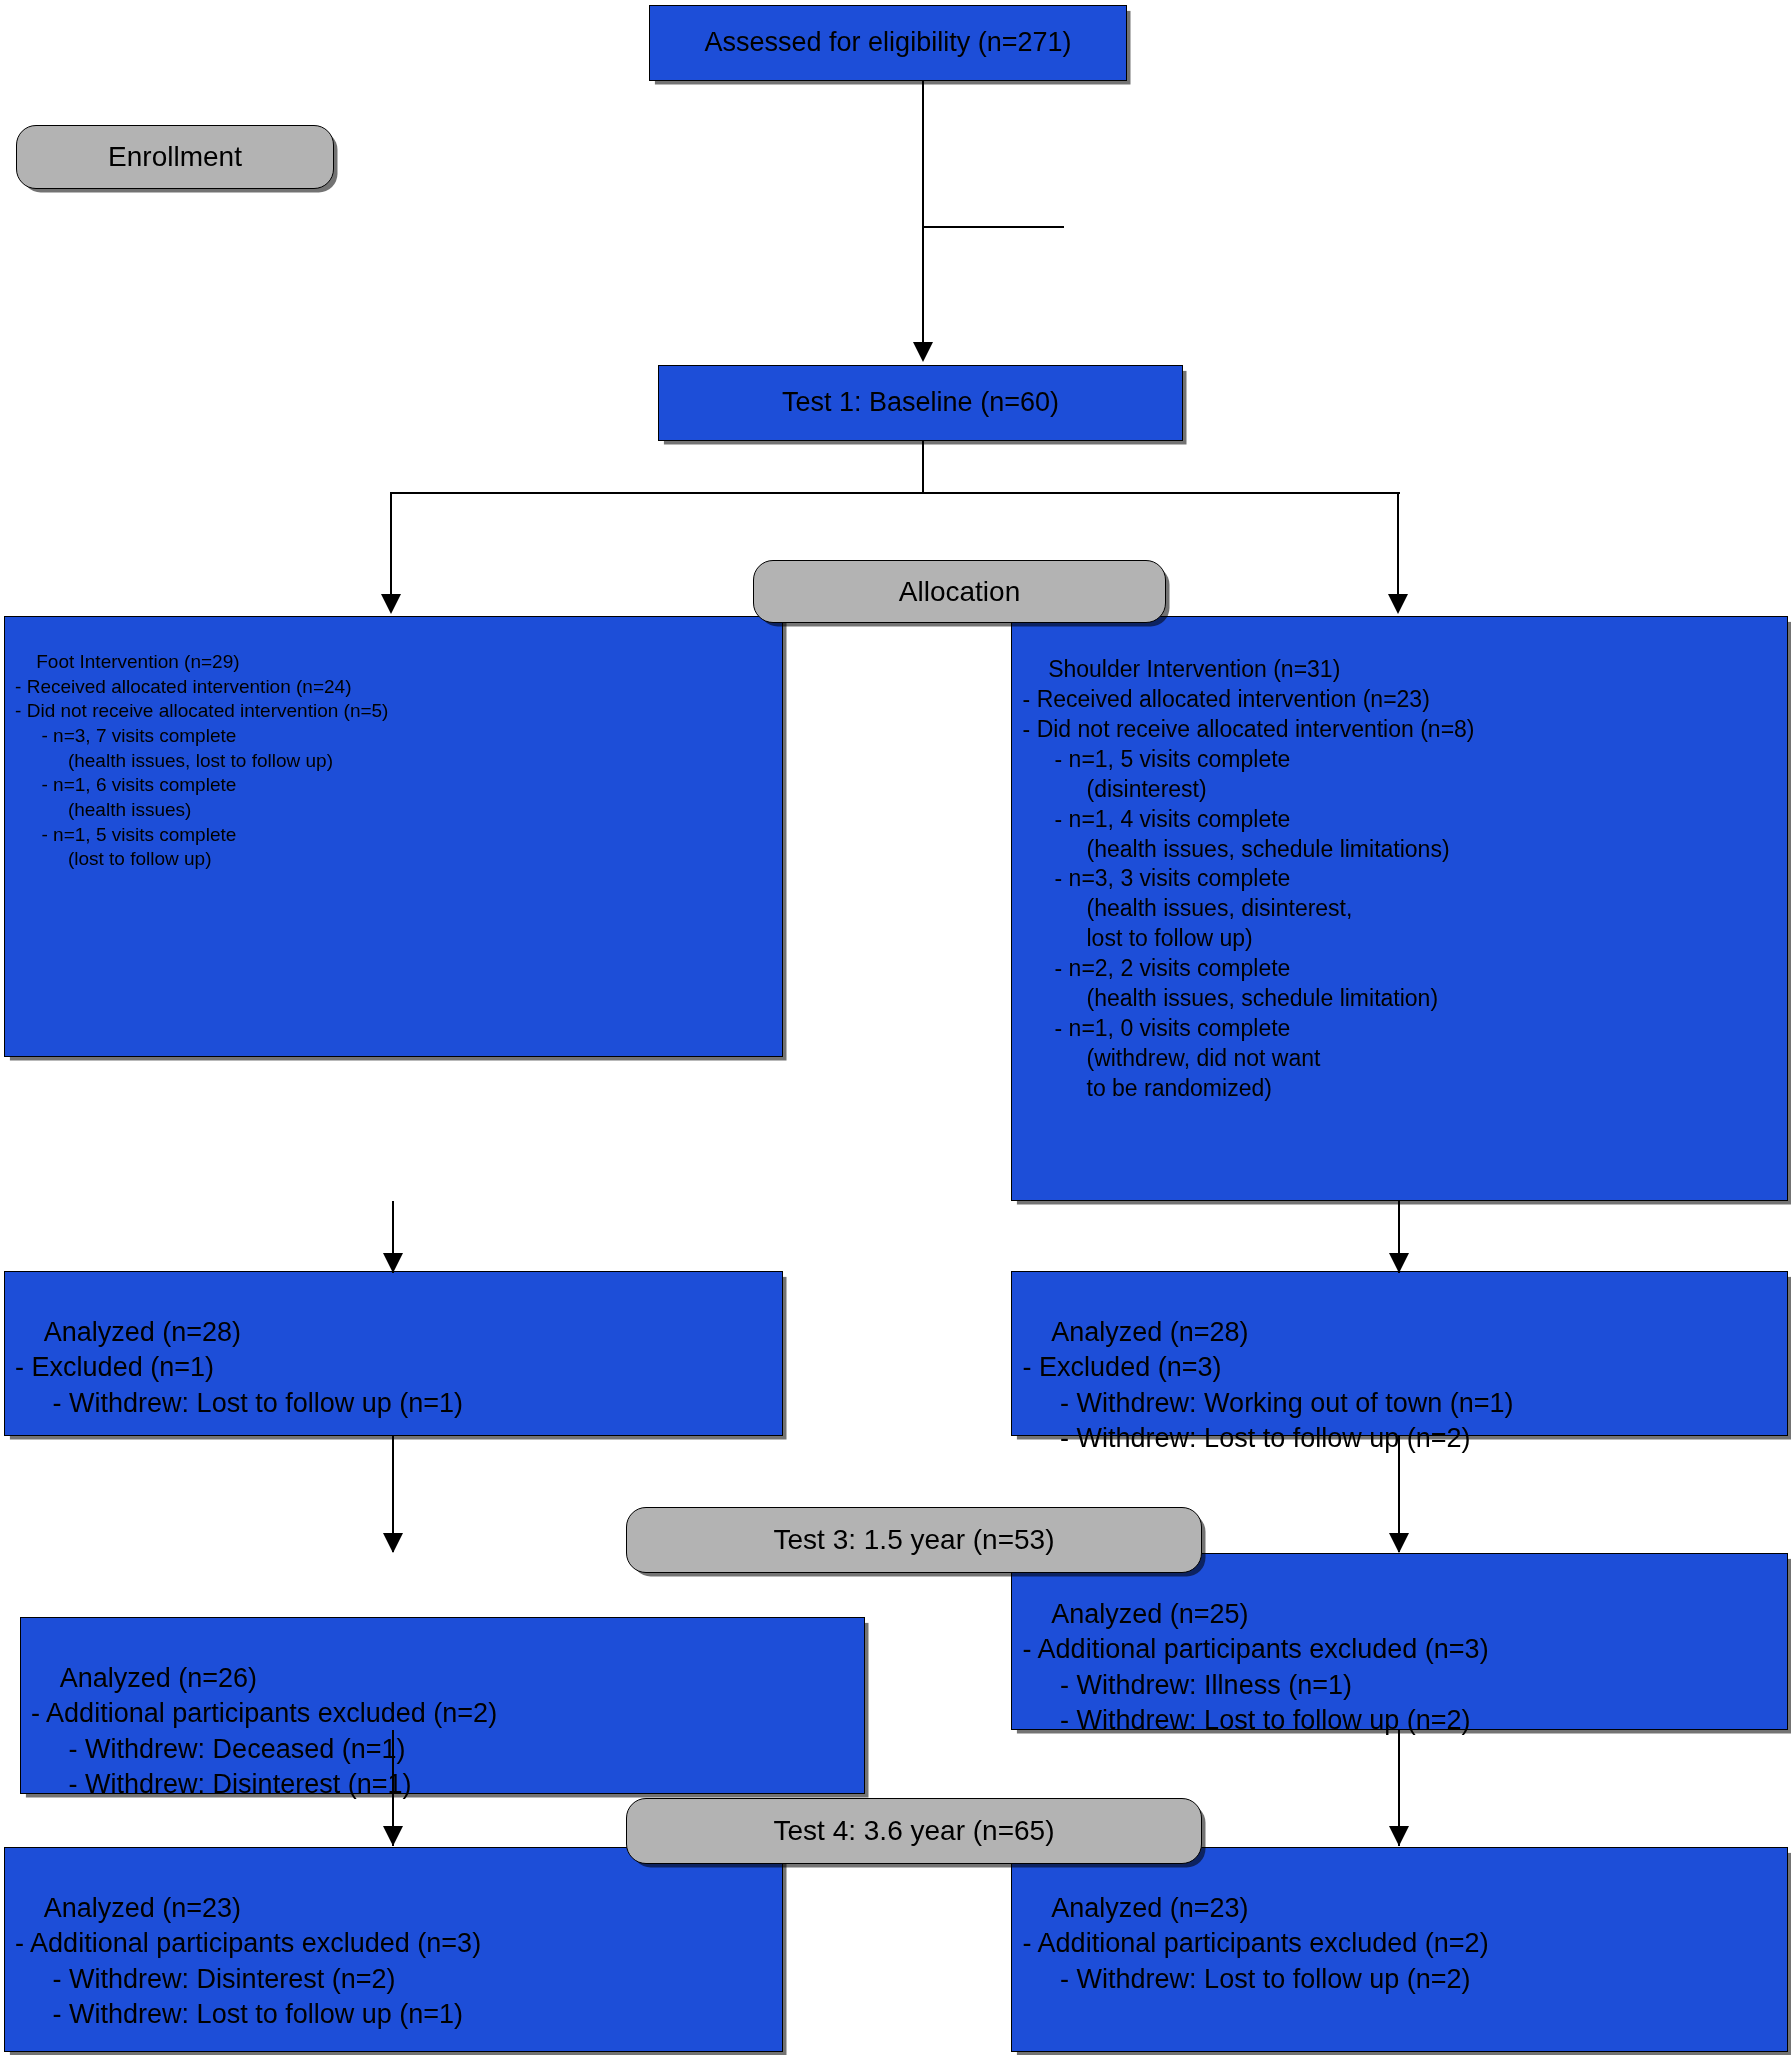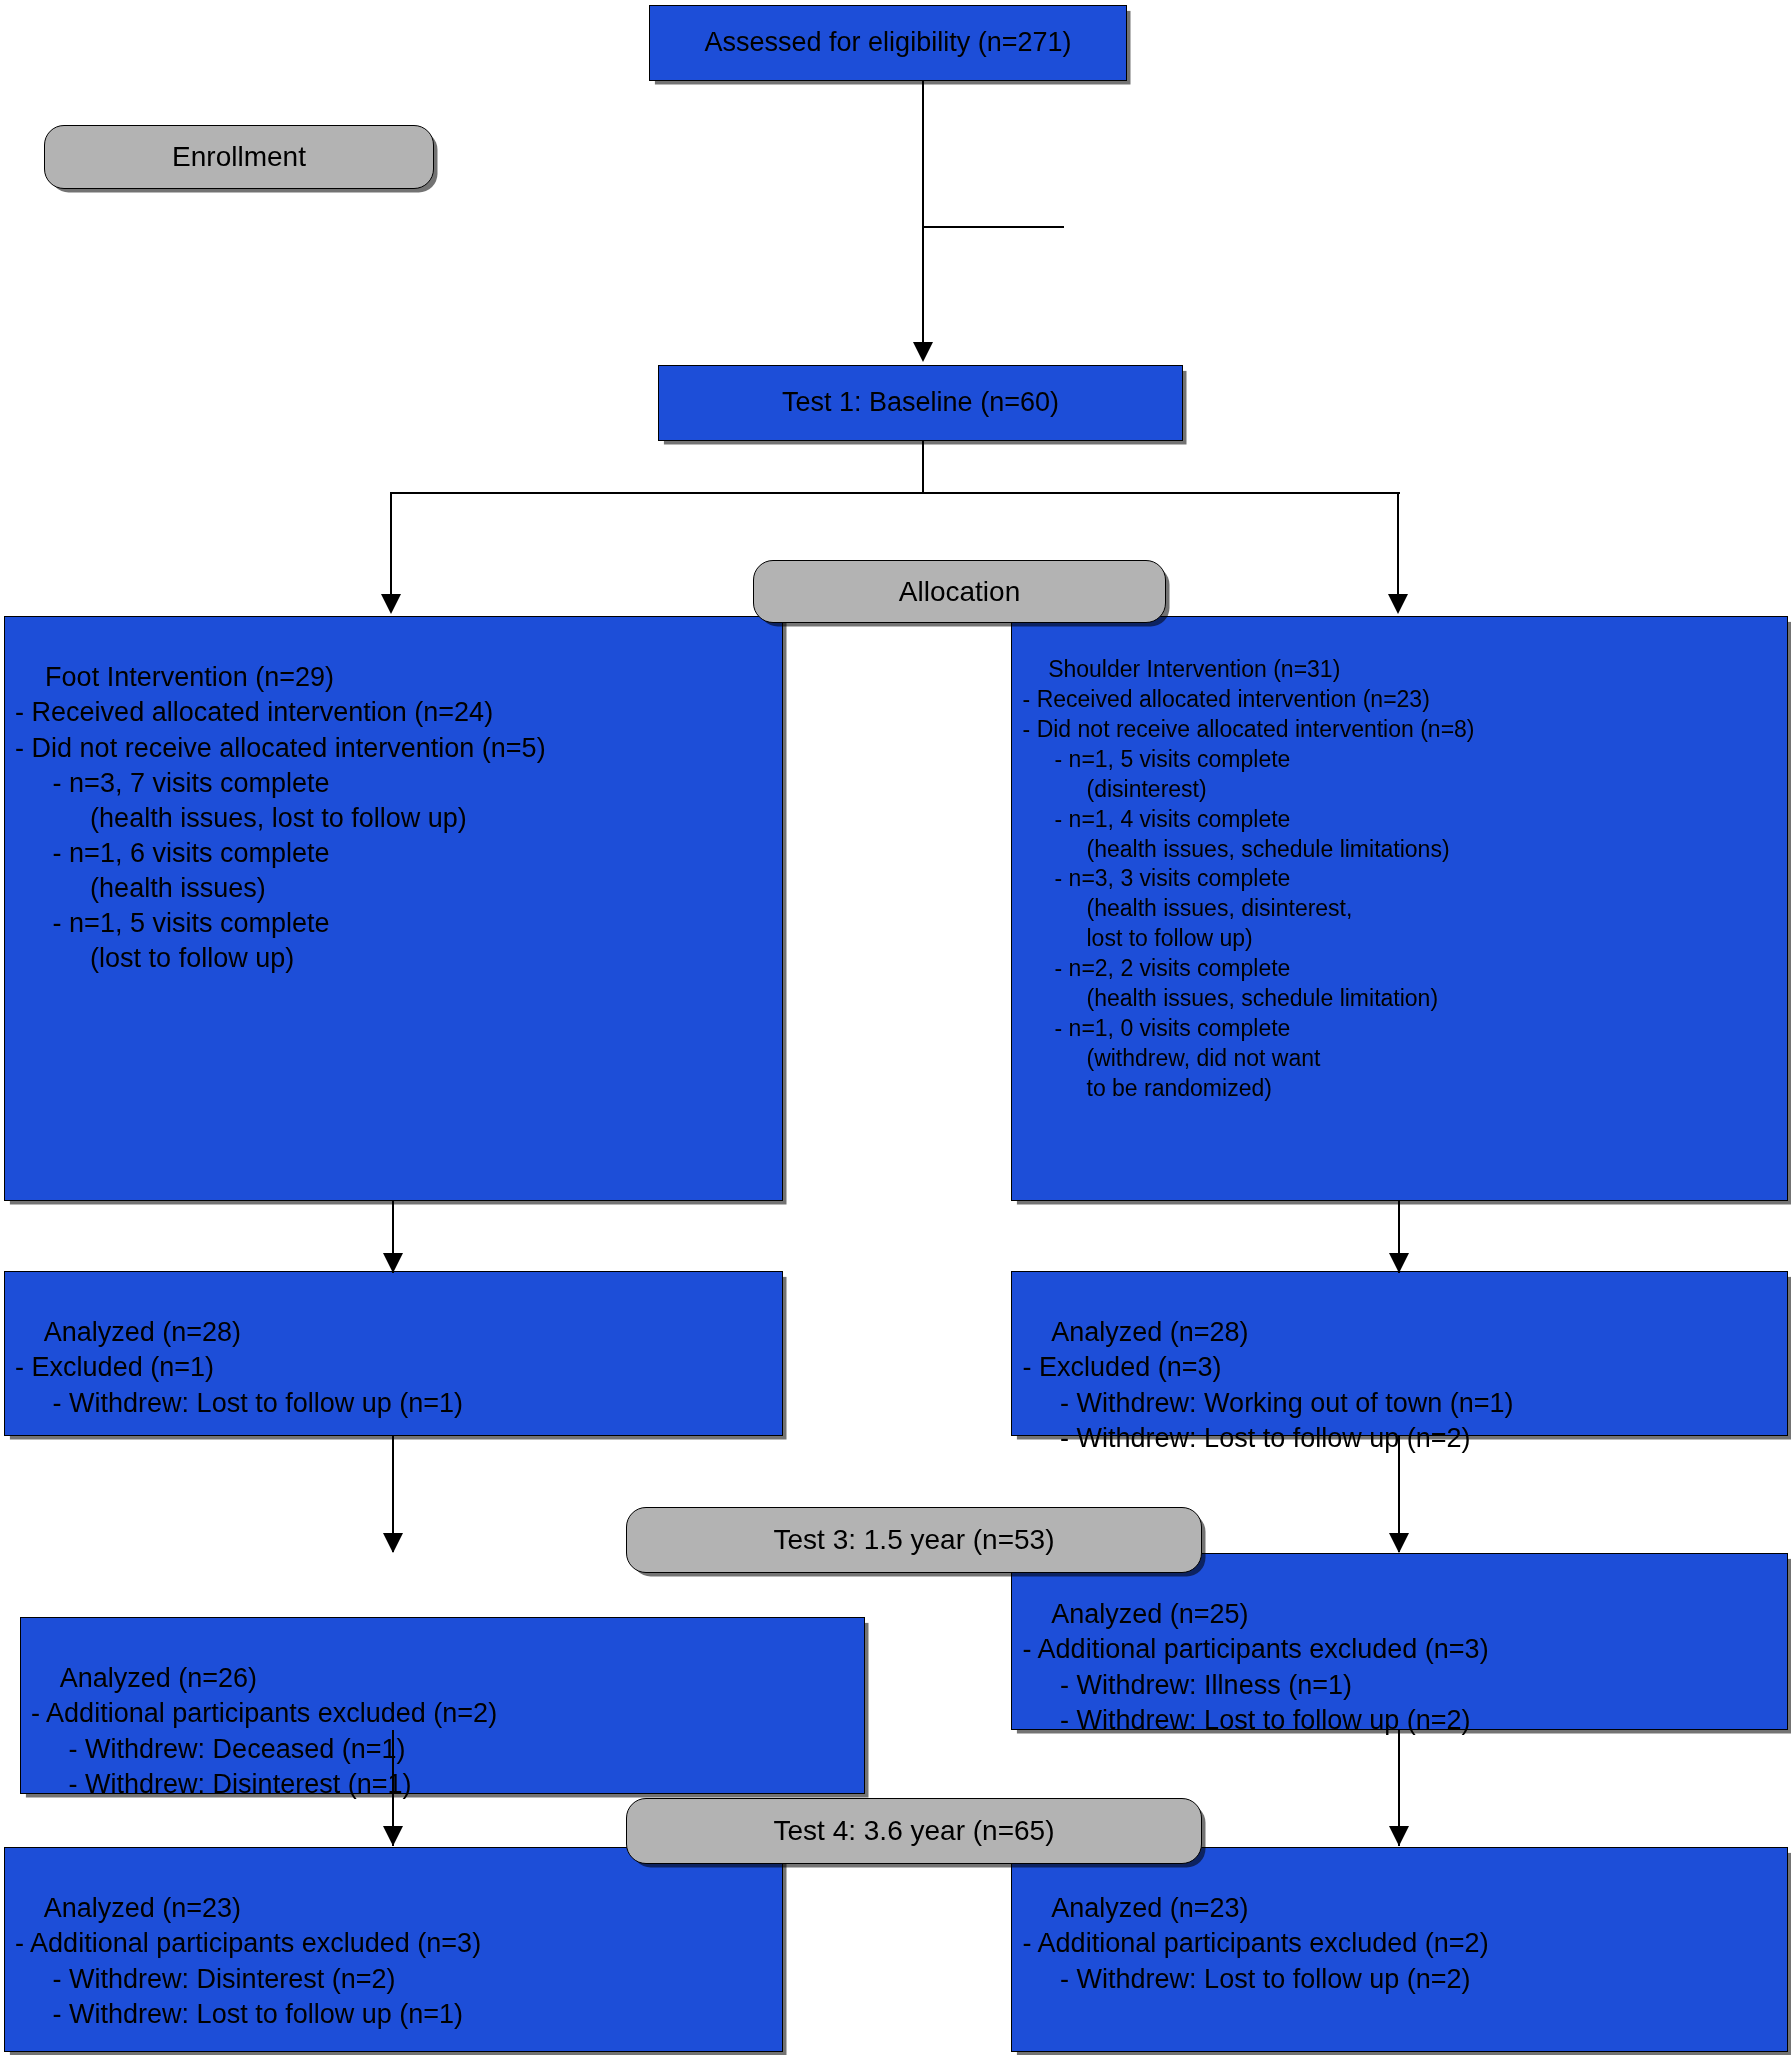--- a/index.html
+++ b/index.html
@@ -70,21 +70,21 @@
 </style>
 </head>
 <body>
 
 <div id="canvas">
 
   <div class="box center" style="left:649px; top:4.7px; width:478px; height:76px;">
     <span>Assessed for eligibility (n=271)</span>
   </div>
 
-  <div class="banner" style="left:44px; top:125px; width:390px; height:64px;">
+  <div class="banner" style="left:16px; top:125px; width:318px; height:64px;">
     <span>Enrollment</span>
   </div>
 
   <div class="vline" style="left:922px; top:80px; height:273px;"></div>
   <div class="arrowhead" style="left:913px; top:342px;"></div>
 
   <div class="hline" style="left:922px; top:226px; width:142px;"></div>
 
 
   <div class="box center" style="left:658px; top:365px; width:525px; height:76px;">
@@ -98,21 +98,21 @@
   <div class="vline" style="left:390px; top:492px; height:112px;"></div>
   <div class="arrowhead" style="left:381px; top:594px;"></div>
 
   <div class="vline" style="left:1397px; top:492px; height:112px;"></div>
   <div class="arrowhead" style="left:1388px; top:594px;"></div>
 
   <div class="banner" style="left:713px; top:560px; width:413px; height:63px;margin-left:40px;">
     <span>Allocation</span>
   </div>
 
-  <div class="box" style="left:3.5px; top:616px; width:779px; height:585px; font-size:27px;">
+  <div class="box" style="left:3.5px; top:616px; width:779px; height:441px; font-size:19px;">
     <span class="lines">Foot Intervention (n=29)
 - Received allocated intervention (n=24)
 - Did not receive allocated intervention (n=5)
      - n=3, 7 visits complete
           (health issues, lost to follow up)
      - n=1, 6 visits complete
           (health issues)
      - n=1, 5 visits complete
           (lost to follow up)</span>
   </div>

